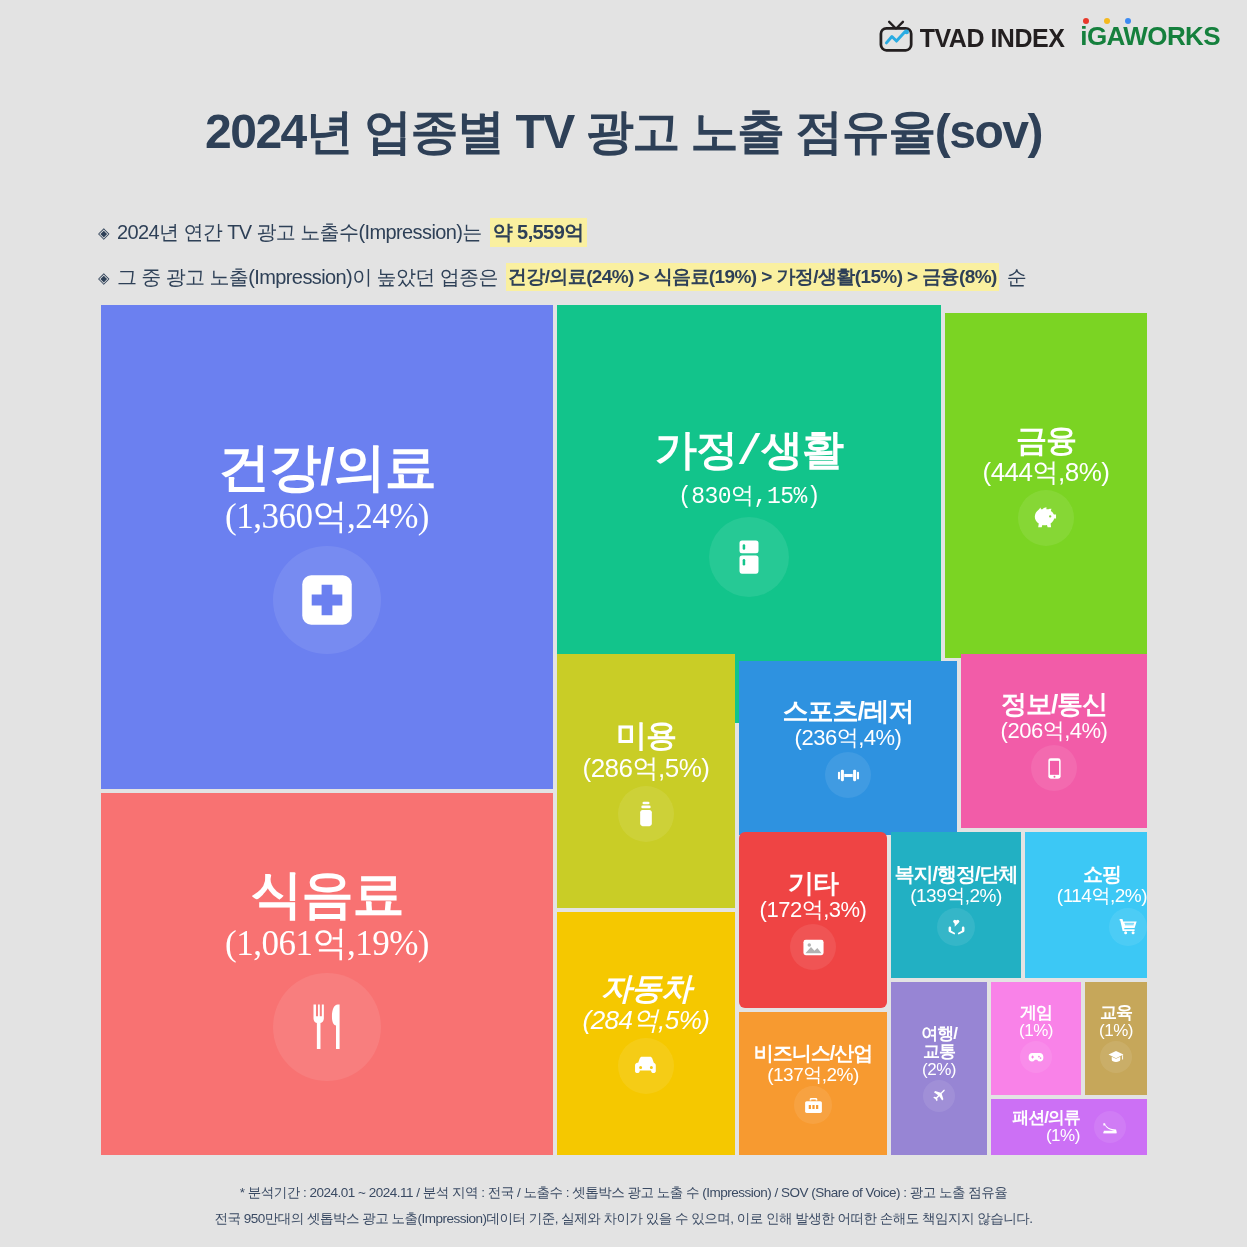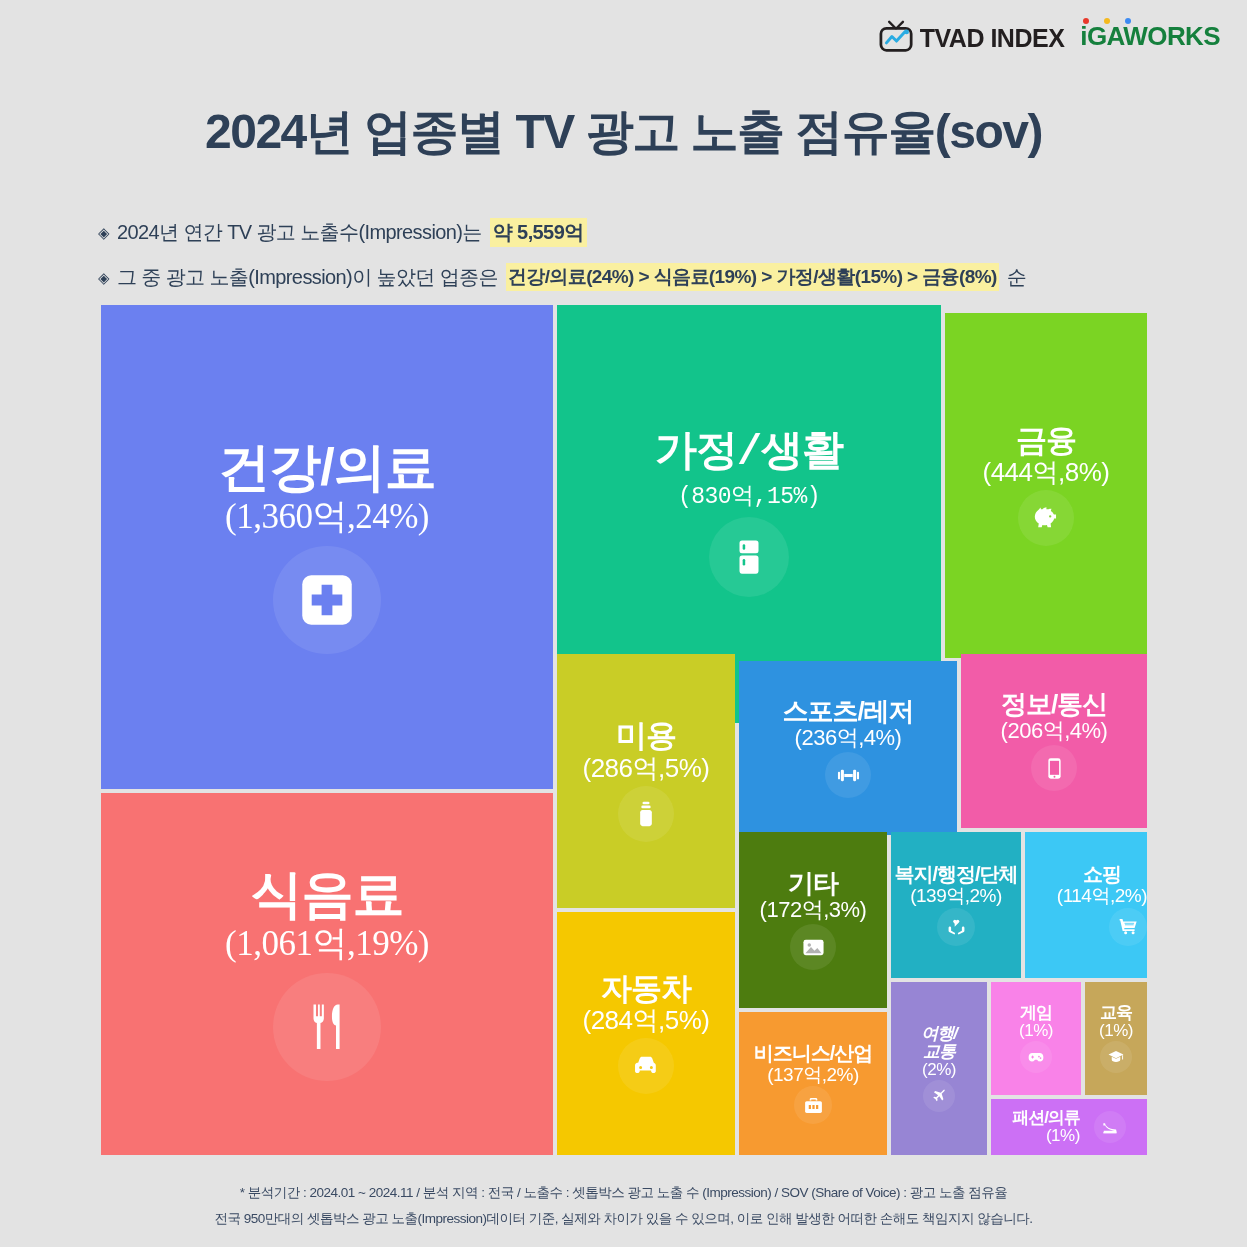--- a/index.html
+++ b/index.html
@@ -215,21 +215,21 @@
           <div class="tval">(286억,5%)</div>
         </div>
         <div class="ticon">
           <svg viewBox="0 0 24 24">
             <rect x="9" y="1.4" width="6" height="2.2" rx="1.1"></rect>
             <rect x="8" y="4.8" width="8" height="2.2" rx="1.1"></rect>
             <path d="M9 8.6h6c1.1 0 2 .9 2 2v9.6c0 1.2-.9 2.2-2 2.2H9c-1.1 0-2-1-2-2.2v-9.6c0-1.1.9-2 2-2z"></path>
           </svg>
         </div>
       </div>
-      <div class="tile sz-md" style="left: 456px; top: 607px; width: 178px; height: 243px; background: rgb(245, 200, 0);">
+      <div class="tile sz-md" style="left: 456px; top: 607px; width: 178px; height: 243px; background: rgb(245, 200, 0); font-style: italic;">
         <div class="tile-txt">
           <div class="tname">자동차</div>
           <div class="tval">(284억,5%)</div>
         </div>
         <div class="ticon">
           <svg viewBox="0 0 24 24">
             <path d="M5.3 9.2 6.7 5.4c.3-.8 1-1.3 1.9-1.3h6.8c.9 0 1.6.5 1.9 1.3l1.4 3.8c1 .3 1.7 1.2 1.7 2.3v5.1c0 .7-.6 1.3-1.3 1.3h-1.4c-.7 0-1.3-.6-1.3-1.3v-.8H6.6v.8c0 .7-.6 1.3-1.3 1.3H3.9c-.7 0-1.3-.6-1.3-1.3v-5.1c0-1.1.7-2 1.7-2.3zM7.4 12a1.3 1.3 0 1 0 0 2.6 1.3 1.3 0 0 0 0-2.6zm9.2 0a1.3 1.3 0 1 0 0 2.6 1.3 1.3 0 0 0 0-2.6z"></path>
           </svg>
         </div>
       </div>
@@ -254,21 +254,21 @@
           <div class="tval">(206억,4%)</div>
         </div>
         <div class="ticon">
           <svg viewBox="0 0 24 24">
             <rect x="5.6" y="1.2" width="12.8" height="21.6" rx="2.6"></rect>
             <rect x="7.2" y="4" width="9.6" height="14.6" fill="#F25CA8"></rect>
             <circle cx="12" cy="20.6" r="1" fill="#F25CA8"></circle>
           </svg>
         </div>
       </div>
-      <div class="tile sz-sm" style="left: 638px; top: 527px; width: 148px; height: 176px; background: #4d7c0f;">
+      <div class="tile sz-sm" style="left: 638px; top: 527px; width: 148px; height: 176px; background: #ef4444; border-radius: 6px;">
         <div class="tile-txt">
           <div class="tname">기타</div>
           <div class="tval">(172억,3%)</div>
         </div>
         <div class="ticon">
           <svg viewBox="0 0 24 24">
             <rect x="1.5" y="4" width="21" height="16" rx="2.4"></rect>
             <circle cx="7.6" cy="9.4" r="1.8" fill="#B2B2B2"></circle>
             <path d="M3.6 18 9.4 11.6l3.6 3.8 3-2.8 4.4 5.4z" fill="#B2B2B2"></path>
           </svg>
@@ -312,21 +312,21 @@
             <path d="M9 2.4h6c1 0 1.8.8 1.8 1.8v1.6h-2V4.4H9.2v1.4h-2V4.2c0-1 .8-1.8 1.8-1.8z"></path>
             <rect x="1.4" y="6.6" width="21.2" height="14.8" rx="2"></rect>
             <rect x="10.6" y="11.4" width="2.8" height="5" fill="#F79A30"></rect>
             <rect x="6" y="11.4" width="2.8" height="5" fill="#F79A30"></rect>
             <rect x="15.2" y="11.4" width="2.8" height="5" fill="#F79A30"></rect>
           </svg>
         </div>
       </div>
       <div class="tile sz-xxs" style="left: 790px; top: 677px; width: 96px; height: 173px; background: rgb(151, 133, 212);">
         <div class="tile-txt">
-          <div class="tname" style="white-space: pre-line; font-style: italic;">여행/
+          <div class="tname" style="white-space: pre-line;">여행/
 교통</div>
           <div class="tval">(2%)</div>
         </div>
         <div class="ticon">
           <svg viewBox="0 0 24 24">
             <path d="M21.4 3.2c-.9-.9-2.3-.8-3.1.1l-3.6 3.9-8.4-2.6-1.9 1.9 6.3 4.2-2.9 3.1-3 -.5-1.4 1.4 3.2 1.9 1.9 3.2 1.4-1.4-.5-3 3.1-2.9 4.2 6.3 1.9-1.9-2.6-8.4 3.9-3.6c.9-.8 1-2.2.1-3z"></path>
           </svg>
         </div>
       </div>
       <div class="tile sz-xxs" style="left: 890px; top: 677px; width: 90px; height: 113px; background: rgb(249, 130, 232);">

